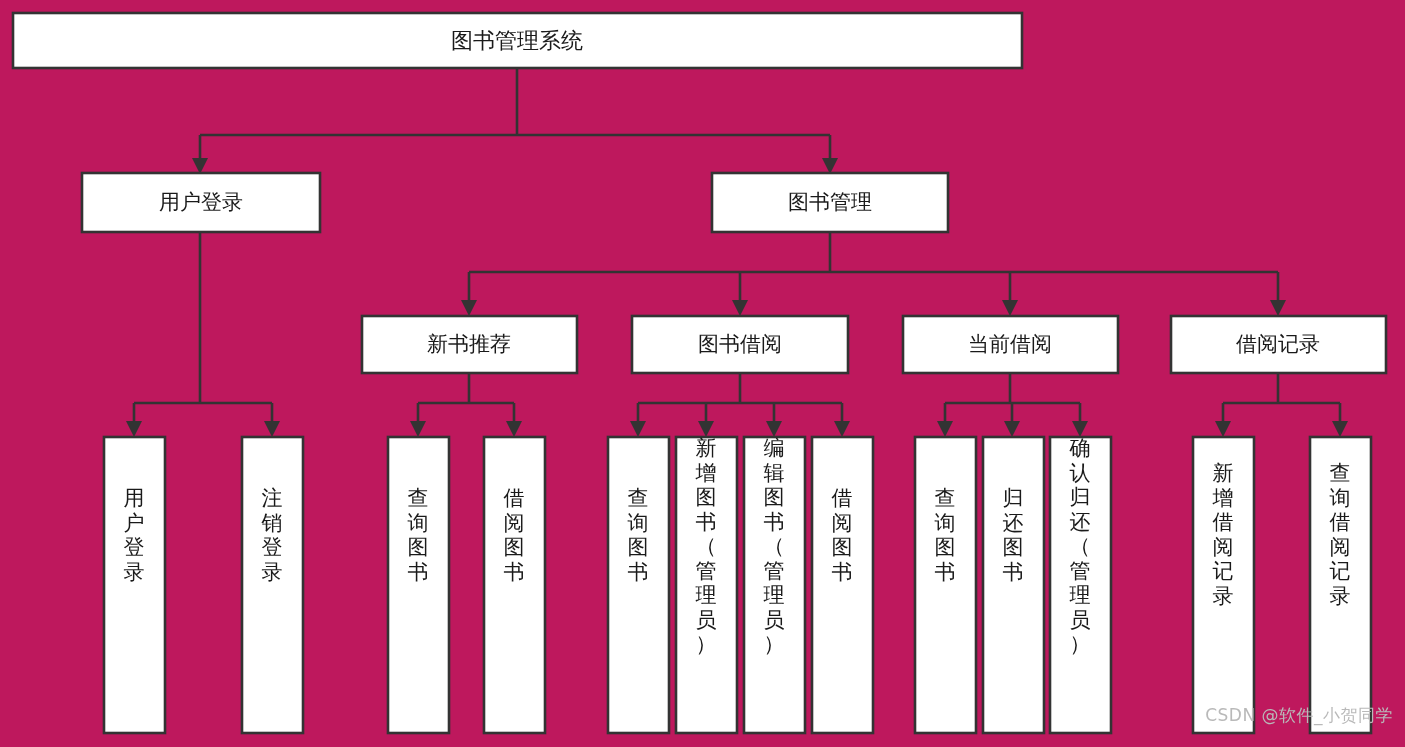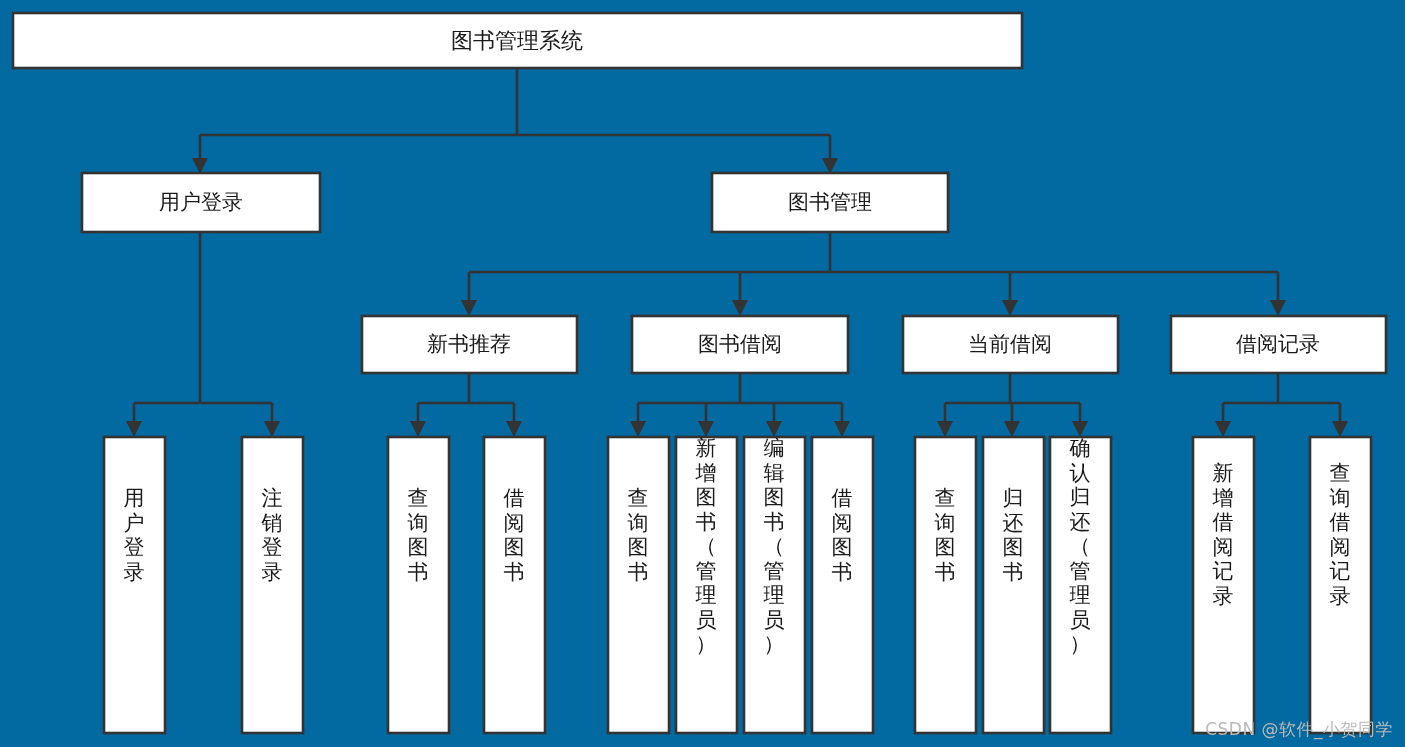--- a/index.html
+++ b/index.html
@@ -7,21 +7,21 @@
     padding: 0;
     background: #ffffff;
   }
   body {
     font-family: "DejaVu Sans", "Liberation Sans", sans-serif;
   }
   #stage {
     position: relative;
     width: 1405px;
     height: 747px;
-    background: #0369a1;
+    background: #be185d;
     overflow: hidden;
   }
   #diagram-svg {
     position: absolute;
     left: 0;
     top: 0;
     width: 1405px;
     height: 747px;
   }
   .node-box {
@@ -50,21 +50,21 @@
     fill: none;
     stroke-linecap: butt;
   }
   .arrow-head {
     fill: #333333;
     stroke: none;
   }
   .watermark {
     position: absolute;
     right: 12px;
-    bottom: 6px;
+    bottom: 20px;
     font-family: "DejaVu Sans", "Liberation Sans", sans-serif;
     font-size: 17px;
     color: #b9b9b9;
     white-space: nowrap;
     letter-spacing: 0.5px;
   }
 </style>
 </head>
 <body>
 

